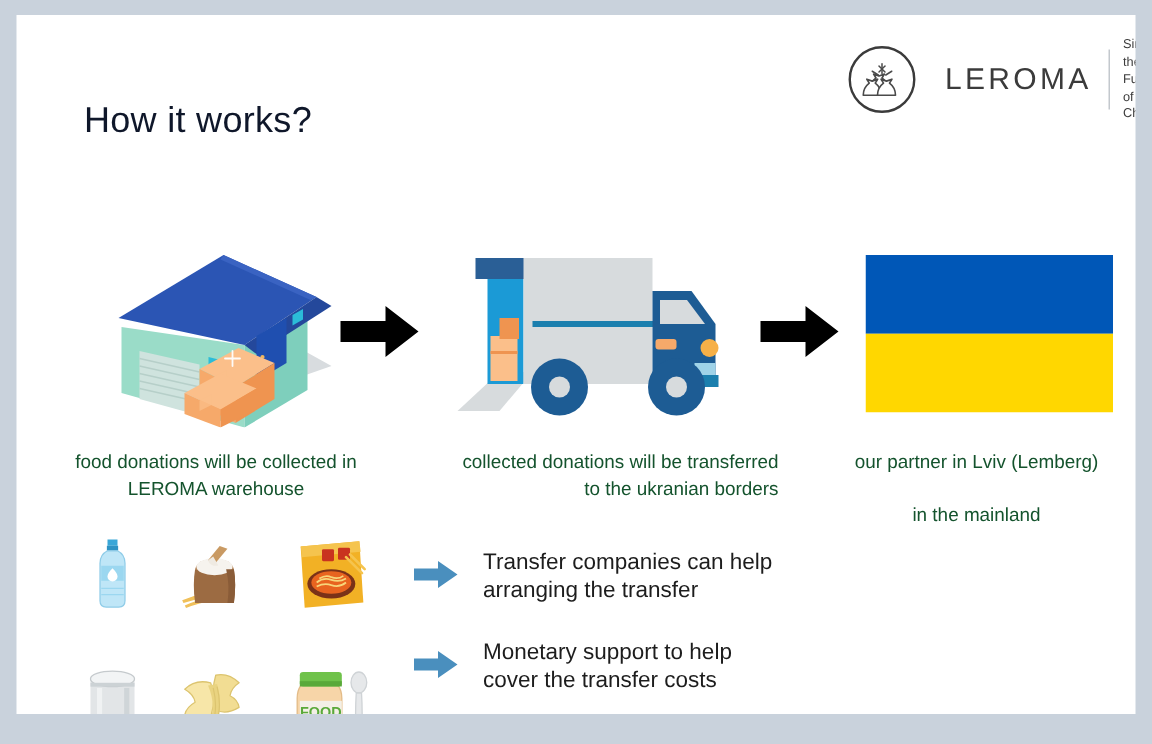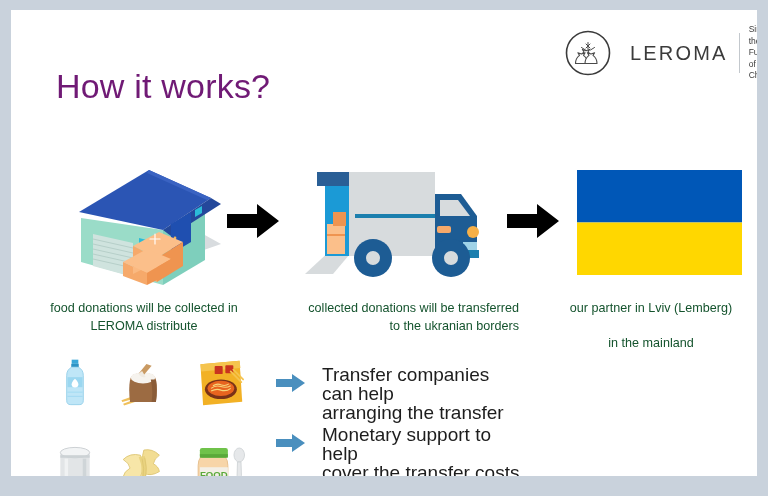--- a/index.html
+++ b/index.html
@@ -64,22 +64,22 @@
     font-size: 8.5px;
     line-height: 11.5px;
     color: #3b3b3b;
   }
 
   
   #page-title {
     position: absolute;
     left: 45px;
     top: 57px;
-    font-size: 34px;
-    color: #701a75;
+    font-size: 24px;
+    color: #0f172a;
     font-weight: 400;
     letter-spacing: 0.2px;
   }
 
   
   .step-art {
     position: absolute;
   }
   #warehouse-art { left: 60px;  top: 140px; width: 170px; height: 135px; }
   #truck-art     { left: 292px; top: 152px; width: 205px; height: 125px; }
@@ -134,21 +134,21 @@
   #bullet-1 { left: 265px; top: 355px; }
   #bullet-2 { left: 265px; top: 415px; }
   .bullet-arrow {
     width: 30px;
     height: 20px;
     flex: 0 0 30px;
     margin-top: 8px;
   }
   .bullet-text {
     margin-left: 16px;
-    font-size: 19px;
+    font-size: 15px;
     line-height: 19px;
     color: #1d1d1d;
     width: 200px;
   }
 </style>
 </head>
 <body>
 
 <div id="slide-frame">
   <div id="slide">
@@ -282,21 +282,21 @@
 
     <div class="step-art" id="flag-art">
       <svg viewBox="0 0 165 105" width="165" height="105">
         <rect x="0" y="0" width="165" height="52.5" fill="#0057b7"></rect>
         <rect x="0" y="52.5" width="165" height="52.5" fill="#ffd700"></rect>
       </svg>
     </div>
 
     <div class="caption" id="caption-1">
       <span>food donations will be collected in</span><br>
-      <span>LEROMA distribute</span>
+      <span>LEROMA warehouse</span>
     </div>
     <div class="caption" id="caption-2">
       <span>collected donations will be transferred</span><br>
       <span>to the ukranian borders</span>
     </div>
     <div class="caption" id="caption-3">
       <span>our partner in Lviv (Lemberg)</span><br>
       <br>
       <span>in the mainland</span>
     </div>

